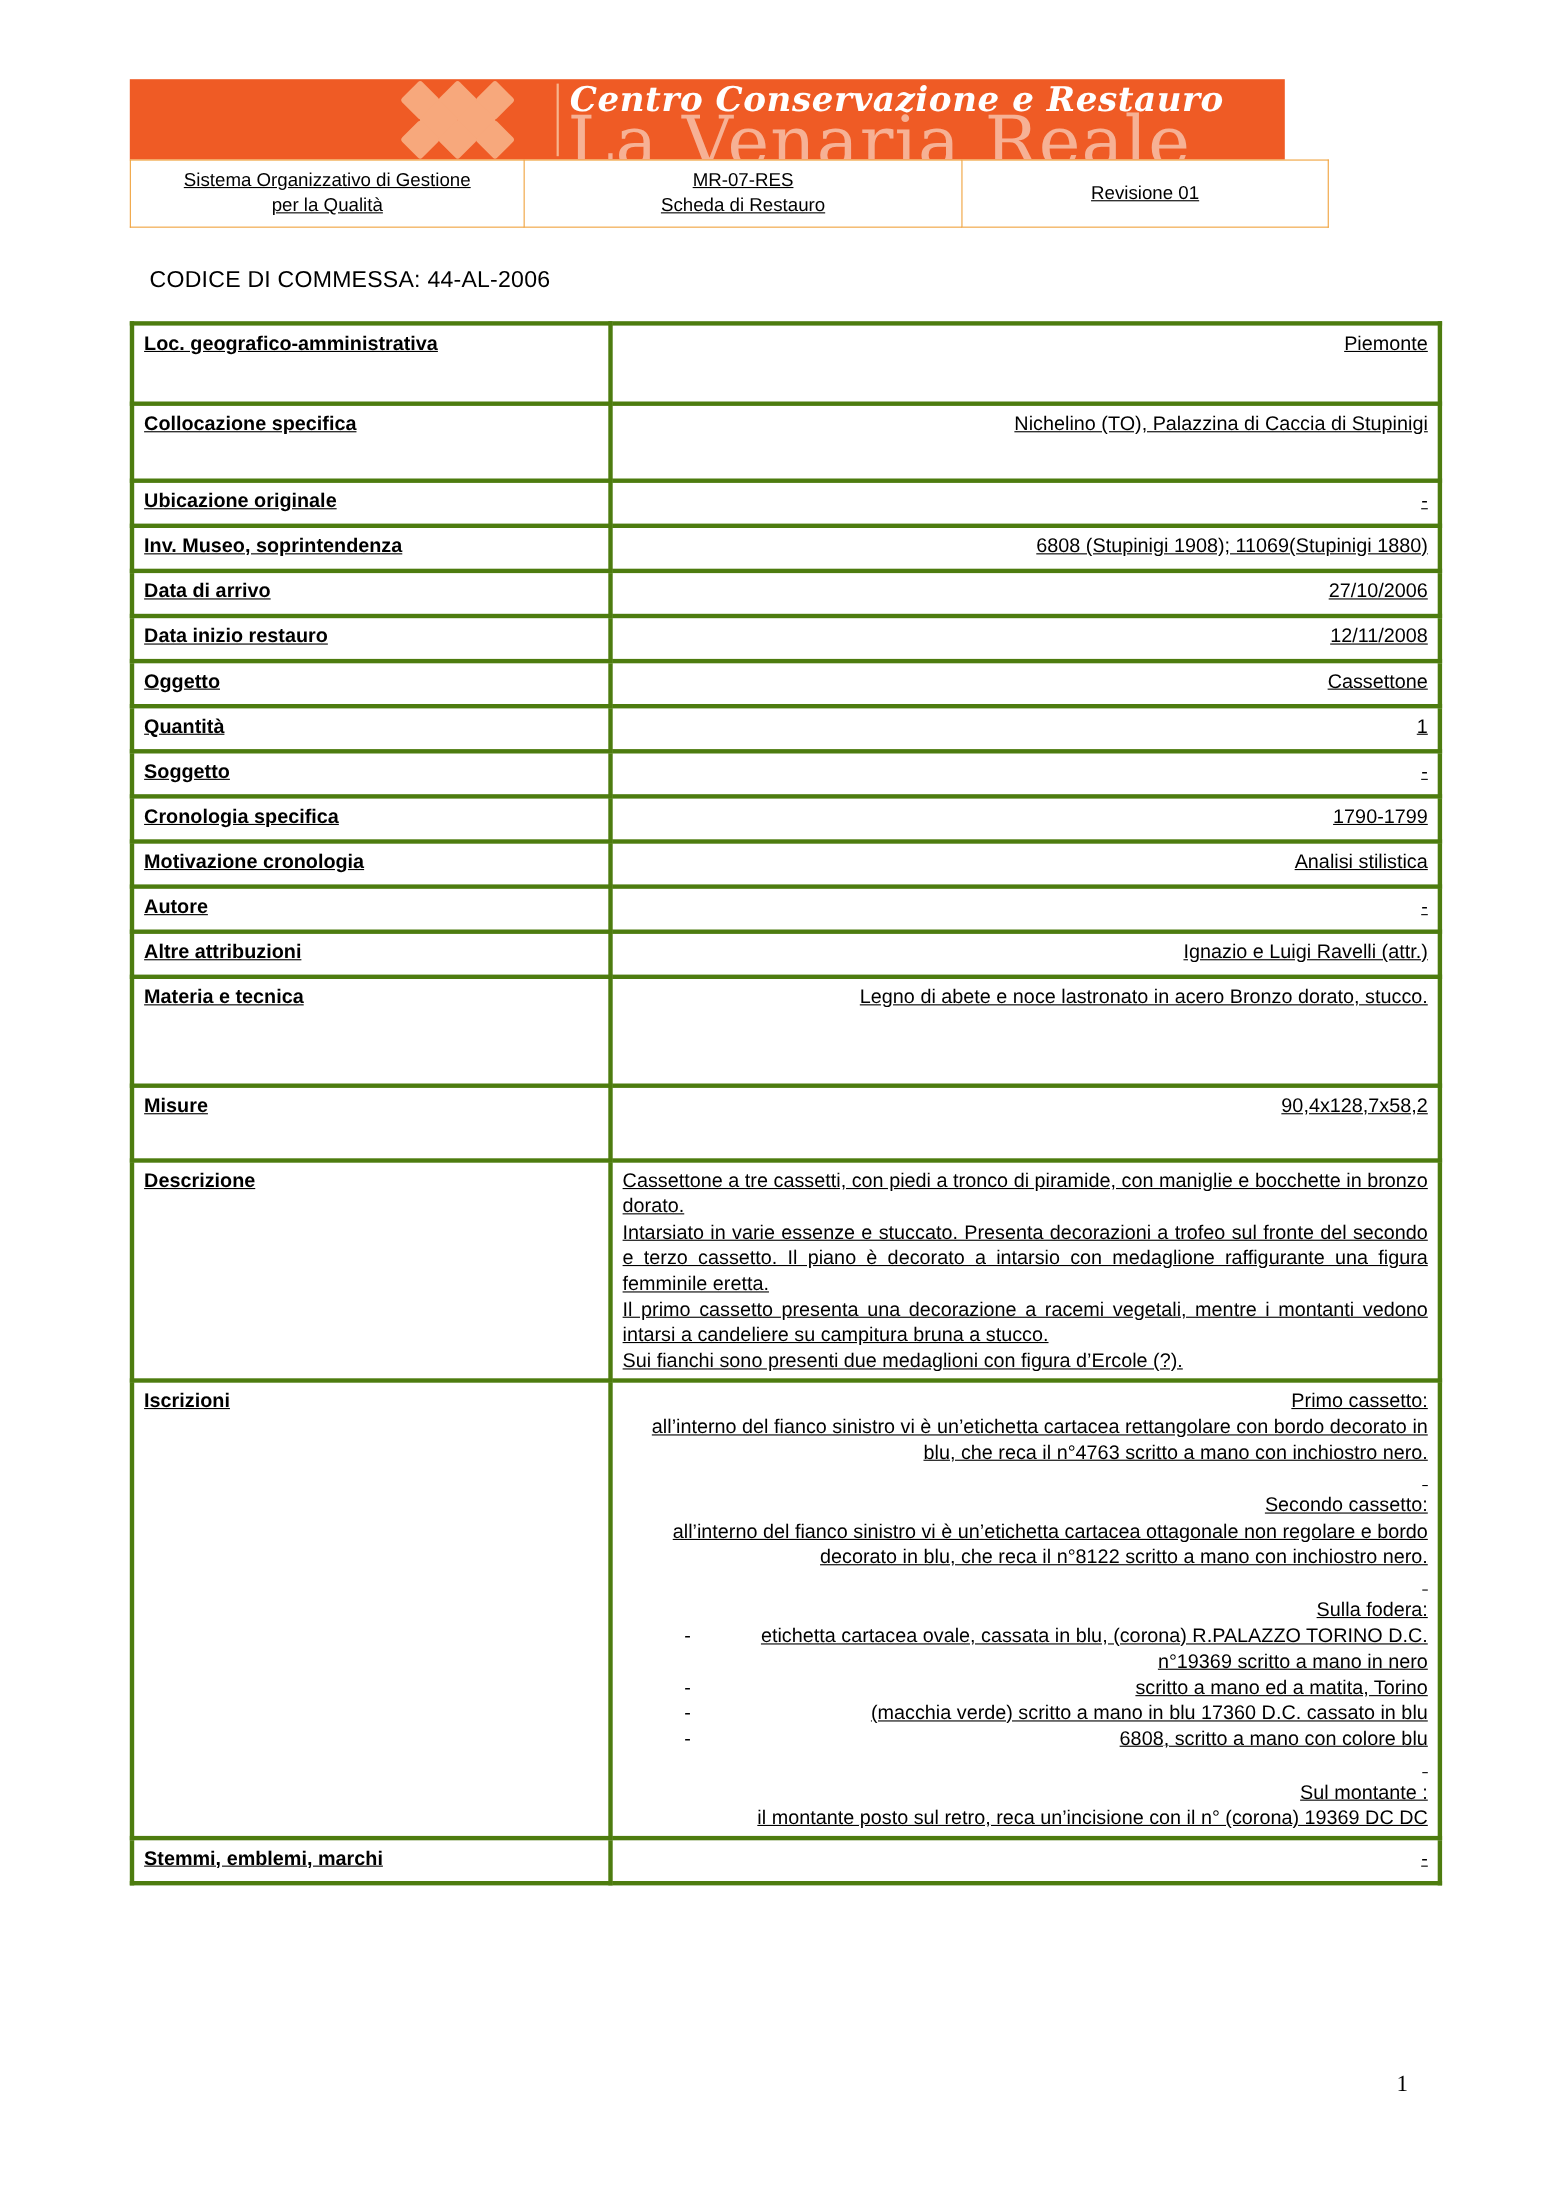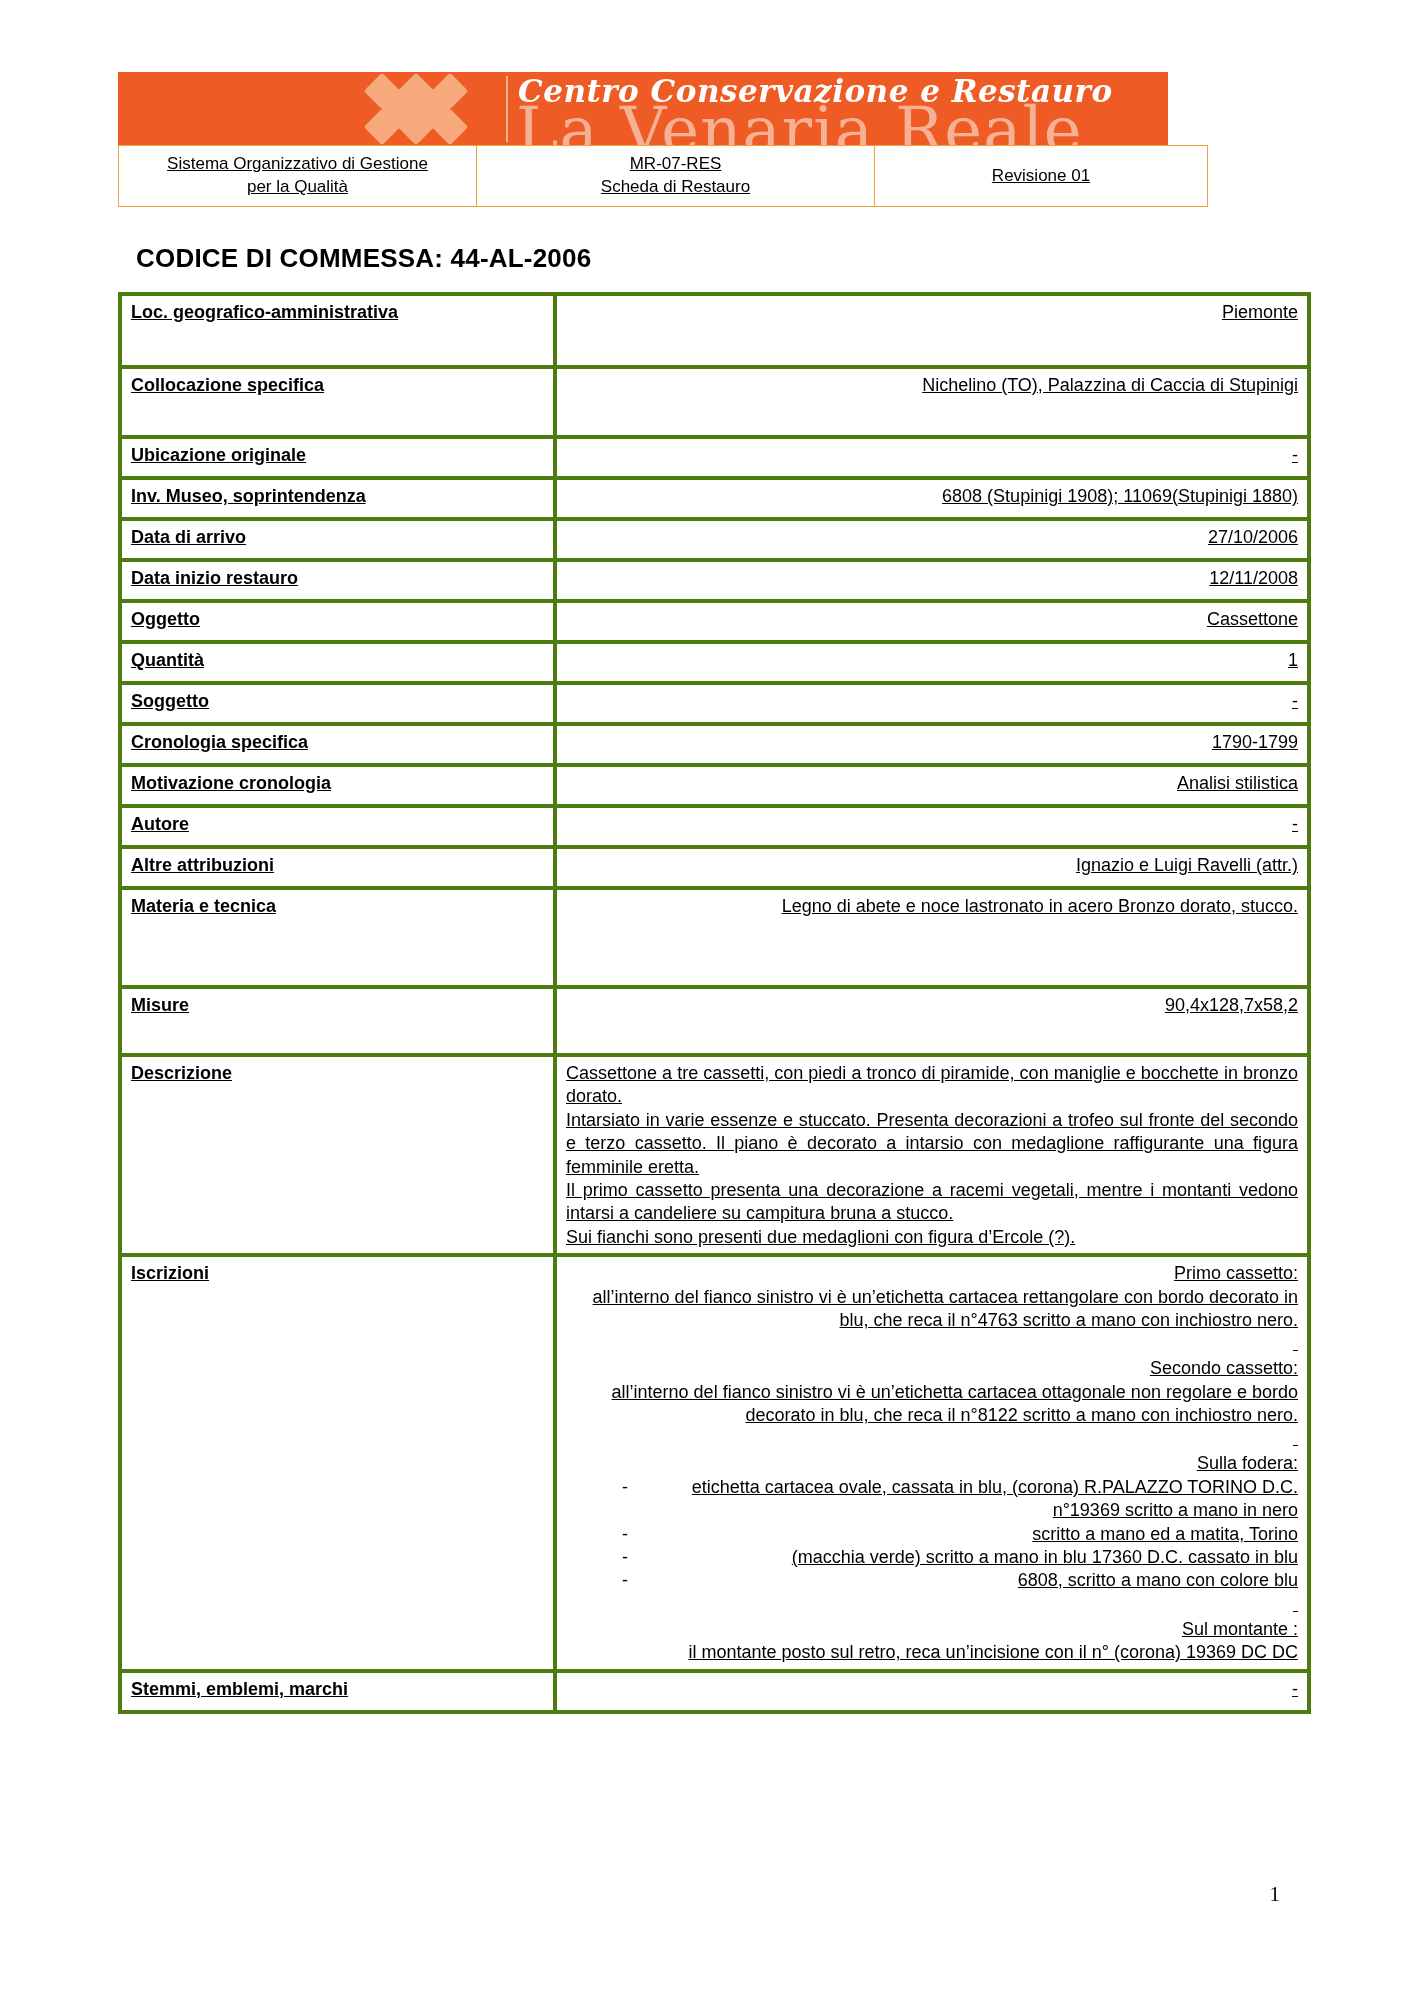--- a/index.html
+++ b/index.html
@@ -107,22 +107,22 @@
   }
   .hdr-c1 { width: 345px; }
   .hdr-c2 { width: 385px; }
   .hdr-c3 { width: 320px; }
 
   
   .commessa {
     position: absolute;
     left: 136px;
     top: 243px;
-    font-size: 26px;
-    font-weight: bold;
+    font-size: 21px;
+    font-weight: normal;
     letter-spacing: 0.2px;
     white-space: nowrap;
   }
 
   
   .main-table {
     position: absolute;
     left: 118px;
     top: 292px;
     width: 1145px;

